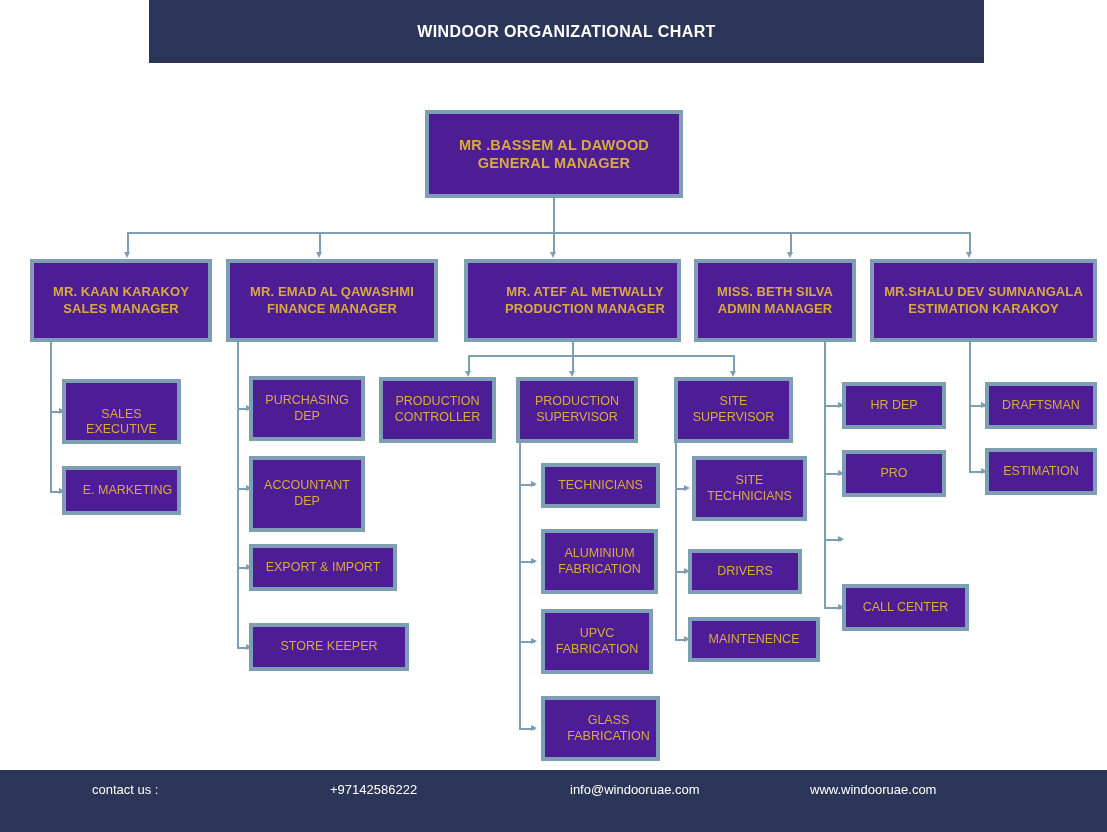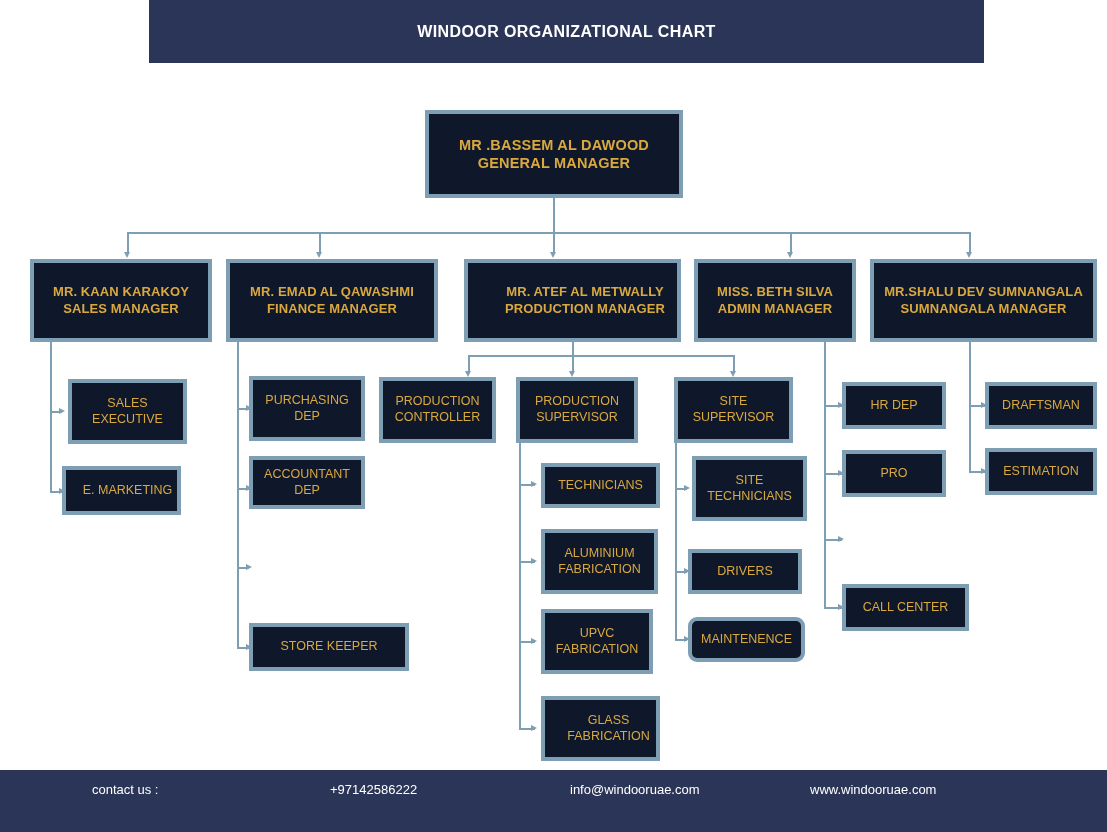--- a/index.html
+++ b/index.html
@@ -54,21 +54,21 @@
     top: 12px;
     color: #ffffff;
     font-size: 13px;
     white-space: nowrap;
   }
 
   
   .node {
     position: absolute;
     box-sizing: border-box;
-    background: #0f172a;
+    background: #4c1d95;
     border: 4px solid #7E9EB4;
     display: flex;
     align-items: center;
     justify-content: center;
     text-align: center;
     color: #D9A940;
     line-height: 1.25;
     padding: 2px 4px;
   }
   .node.lvl0 {
@@ -232,49 +232,52 @@
   <div class="node lvl1" style="left:694px; top:259px; width:162px; height:83px;">
     <span class="label">
       <span>MISS. BETH SILVA</span><br>
       <span>ADMIN MANAGER</span>
     </span>
   </div>
 
   <div class="node lvl1" style="left:870px; top:259px; width:227px; height:83px;">
     <span class="label">
       <span>MR.SHALU DEV SUMNANGALA</span><br>
-      <span>SUMNANGALA MANAGER</span>
-    </span>
-  </div>
-
-  <div class="node lvl2" style="left:68px; top:379px; width:119px; height:65px;">
+      <span>ESTIMATION KARAKOY</span>
+    </span>
+  </div>
+
+  <div class="node lvl2" style="left:62px; top:379px; width:119px; height:65px;align-items:flex-end;">
     <span class="label">
       <span>SALES</span><br>
       <span>EXECUTIVE</span>
     </span>
   </div>
 
   <div class="node lvl2" style="left:62px; top:466px; width:119px; height:49px;padding-left:16px;">
     <span class="label">E. MARKETING</span>
   </div>
 
   <div class="node lvl2" style="left:249px; top:376px; width:116px; height:65px;">
     <span class="label">
       <span>PURCHASING</span><br>
       <span>DEP</span>
     </span>
   </div>
 
-  <div class="node lvl2" style="left:249px; top:456px; width:116px; height:53px;">
+  <div class="node lvl2" style="left:249px; top:456px; width:116px; height:76px;">
     <span class="label">
       <span>ACCOUNTANT</span><br>
       <span>DEP</span>
     </span>
   </div>
 
+  <div class="node lvl2" style="left:249px; top:544px; width:148px; height:47px;">
+    <span class="label">EXPORT &amp; IMPORT</span>
+  </div>
 
   <div class="node lvl2" style="left:249px; top:623px; width:160px; height:48px;">
     <span class="label">STORE KEEPER</span>
   </div>
 
   <div class="node lvl2" style="left:379px; top:377px; width:117px; height:66px;">
     <span class="label">
       <span>PRODUCTION</span><br>
       <span>CONTROLLER</span>
     </span>
@@ -323,21 +326,21 @@
     <span class="label">
       <span>SITE</span><br>
       <span>TECHNICIANS</span>
     </span>
   </div>
 
   <div class="node lvl2" style="left:688px; top:549px; width:114px; height:45px;">
     <span class="label">DRIVERS</span>
   </div>
 
-  <div class="node lvl2" style="left:688px; top:617px; width:117px; height:45px;border-radius:9px;">
+  <div class="node lvl2" style="left:688px; top:617px; width:132px; height:45px;">
     <span class="label">MAINTENENCE</span>
   </div>
 
   <div class="node lvl2" style="left:842px; top:382px; width:104px; height:47px;">
     <span class="label">HR DEP</span>
   </div>
 
   <div class="node lvl2" style="left:842px; top:450px; width:104px; height:47px;">
     <span class="label">PRO</span>
   </div>

